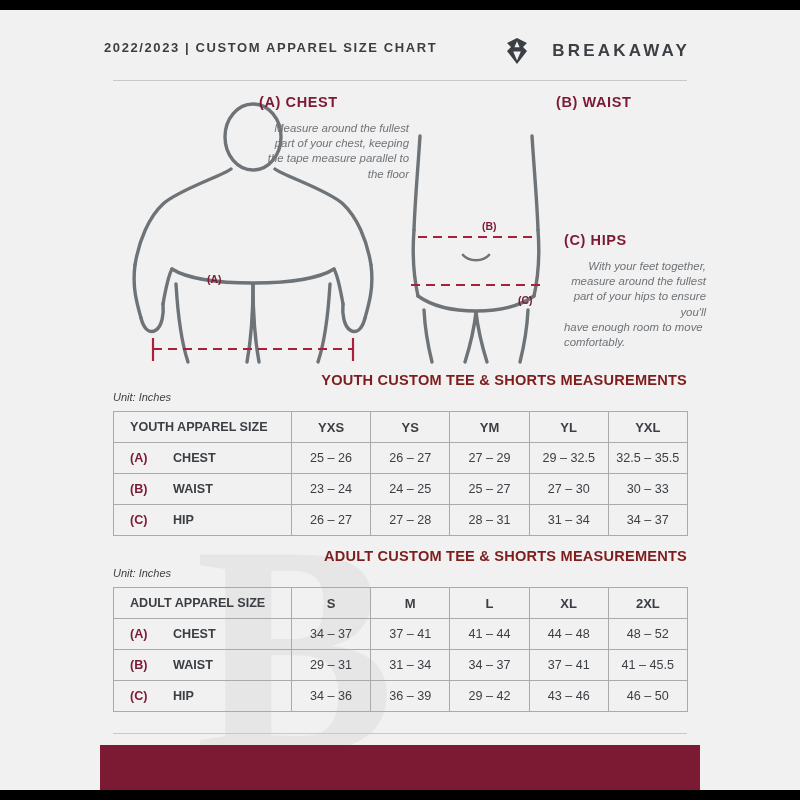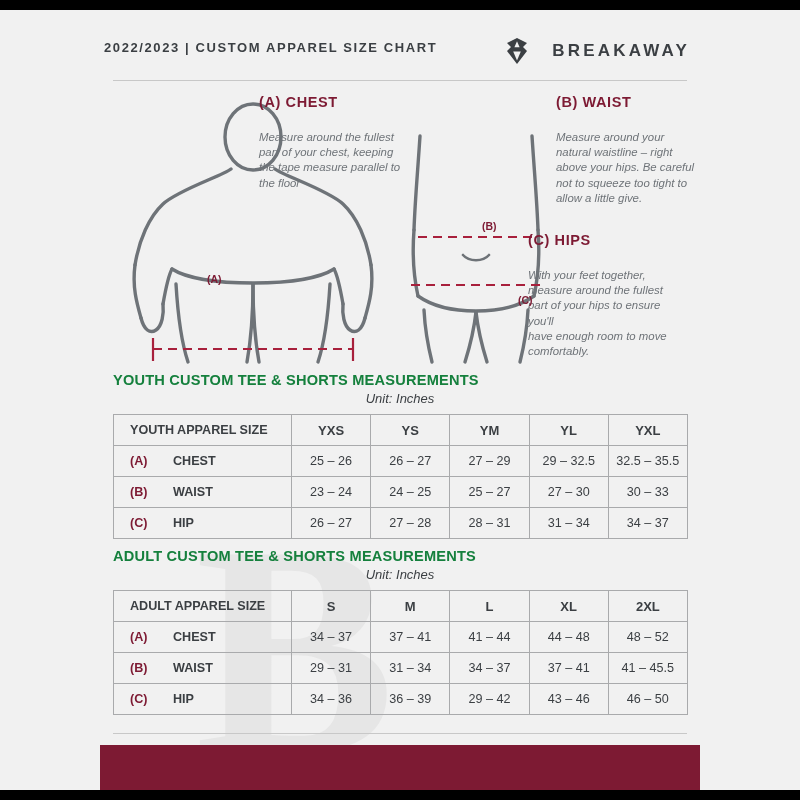--- a/index.html
+++ b/index.html
@@ -100,40 +100,39 @@
     color: #7d1a33;
   }
   .note-b {
     font-size: 11.4px;
     font-style: italic;
     line-height: 15.2px;
     color: #6e7378;
   }
   .blk-a { position: absolute; left: 259px; top: 22px; width: 150px; }
   .blk-b { position: absolute; left: 556px; top: 22px; width: 140px; }
-  .blk-c { position: absolute; left: 528px; top: 160px; width: 142px; }
-  .note-b.mt { margin-top: 20px; }
+  .blk-c { position: absolute; left: 564px; top: 160px; width: 142px; }
+  .note-b.mt { margin-top: 11px; text-align: right; }
   .tag {
     position: absolute;
     font-size: 10.5px;
     font-weight: bold;
     color: #7d1a33;
   }
   
   .tblwrap { position: absolute; left: 113px; width: 574px; }
   .tbl-title {
-    text-align: left;
+    text-align: right;
     font-size: 14.6px;
     font-weight: bold;
     letter-spacing: 0.2px;
-    color: #15803d;
+    color: #7f1d1d;
   }
   .tbl-unit {
-    text-align: center;
-    font-size: 13px;
+    font-size: 11px;
     font-style: italic;
     color: #3b3f43;
     margin-top: 3px;
     margin-bottom: 8px;
   }
   table {
     width: 574px;
     border-collapse: collapse;
     table-layout: fixed;
   }
@@ -235,21 +234,20 @@
         </g>
       </svg>
 
       <div class="blk-a">
         <div class="note-h">(A) CHEST</div>
         <div class="note-b mt">Measure around the fullest part of your chest, keeping the tape measure parallel to the floor</div>
       </div>
 
       <div class="blk-b">
         <div class="note-h">(B) WAIST</div>
-        <div class="note-b mt">Measure around your natural waistline – right above your hips. Be careful not to squeeze too tight to allow a little give.</div>
       </div>
 
       <div class="blk-c">
         <div class="note-h">(C) HIPS</div>
         <div class="note-b mt">With your feet together, measure around the fullest part of your hips to ensure you'll</div>
         <div class="note-b">have enough room to move comfortably.</div>
       </div>
 
       <div class="tag" style="left:207px; top:201px;">(A)</div>
       <div class="tag" style="left:482px; top:148px;">(B)</div>

